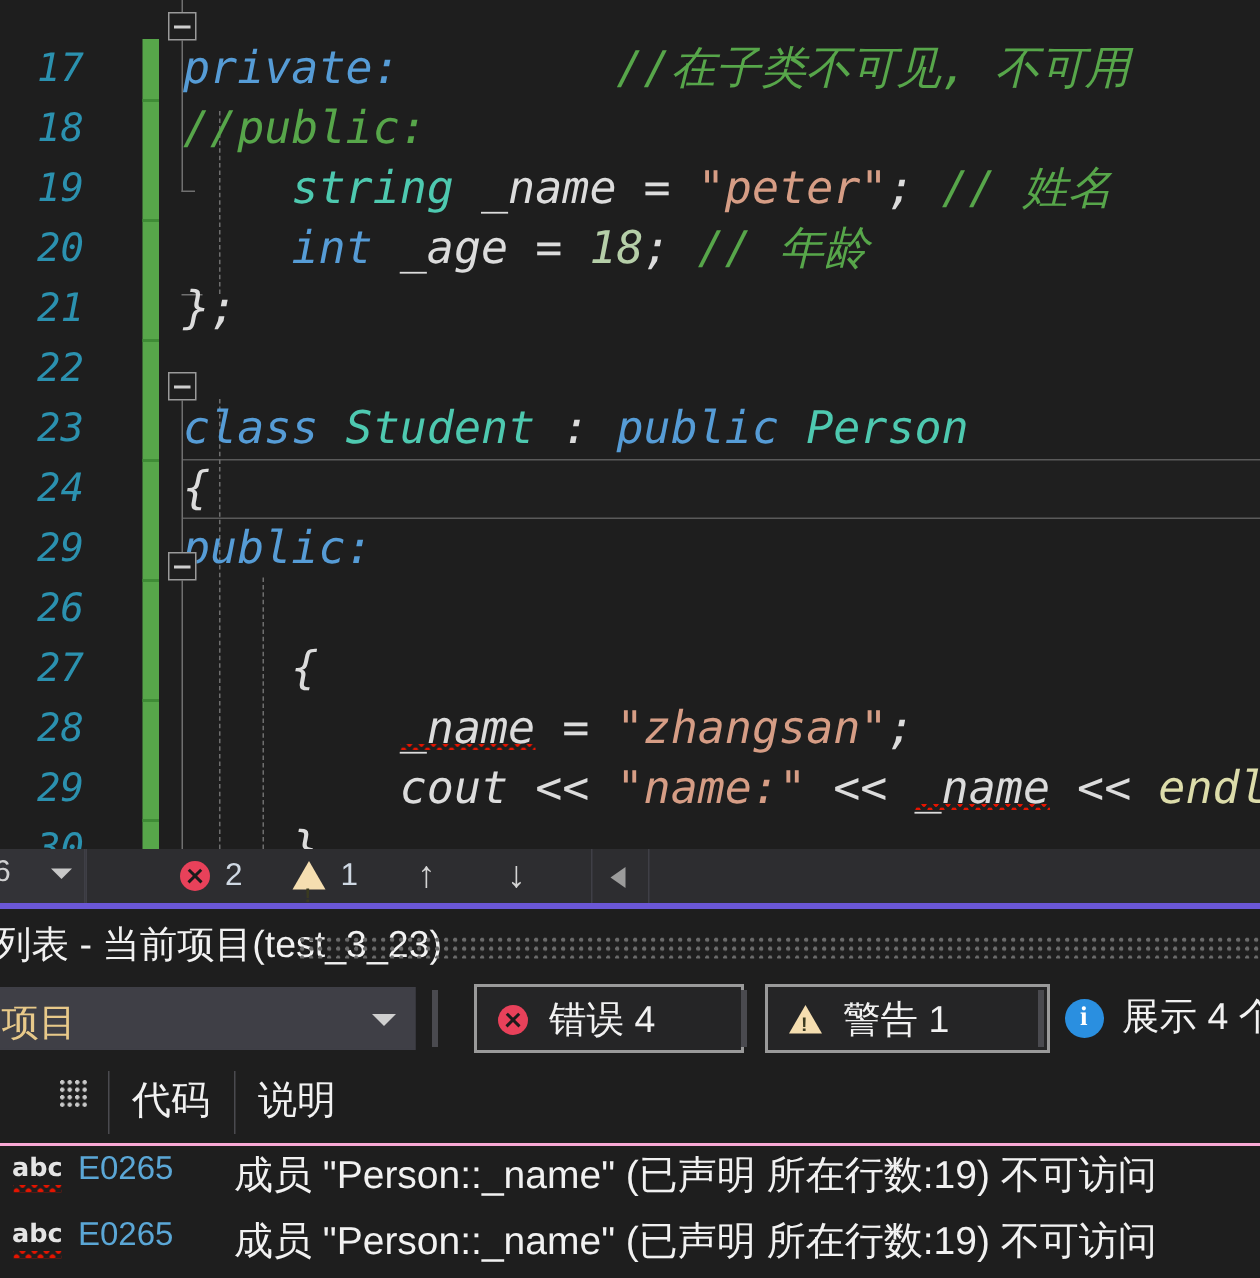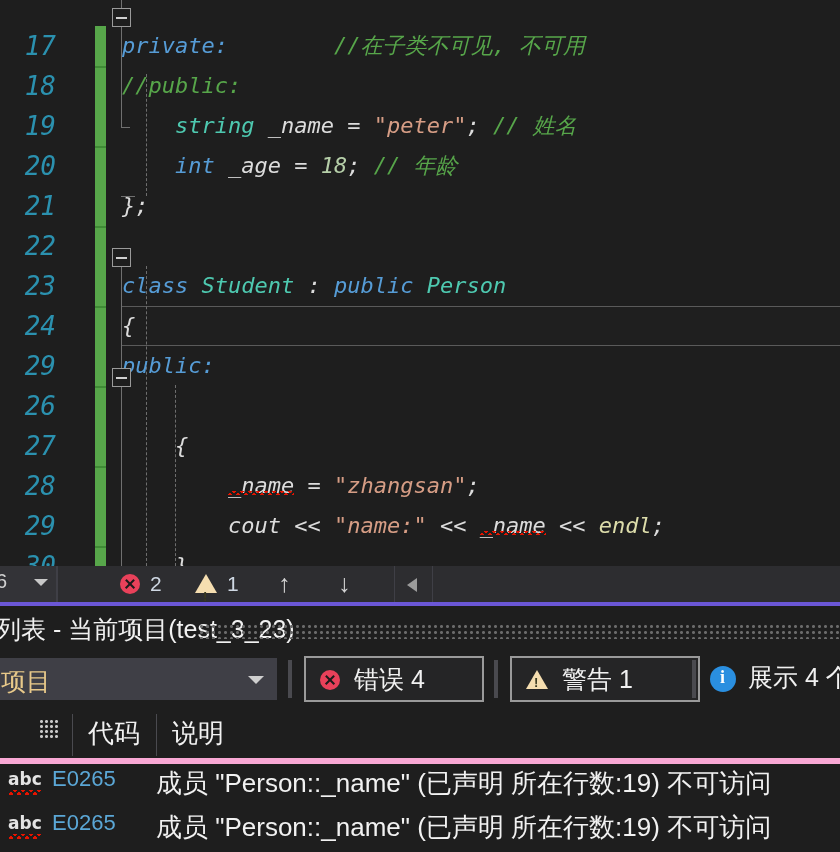--- a/index.html
+++ b/index.html
@@ -32,21 +32,21 @@
   .fold { position:absolute; width:19px; height:19px; top:11px;
           border:1px solid #9a9a9a; background:#1e1e1e; z-index:4; }
   .fold::before { content:""; position:absolute; left:3px; top:8px;
           width:11px; height:2px; background:#cfcfcf; }
 
   .vline { position:absolute; width:1px; background:#707070; z-index:2; }
   .dline { position:absolute; width:0; border-left:1px dashed #6e6e6e; z-index:2; }
   .hline { position:absolute; height:1px; background:#707070; z-index:2; }
 
   .code { position:absolute; left:122px; top:0;
-          font-family:"DejaVu Sans Mono", monospace; font-size:22px;
+          font-family:"DejaVu Sans Mono", monospace; font-size:30px;
           line-height:40px; color:#dcdcdc; white-space:pre; z-index:3; }
 
   .k   { color:#569cd6; }   
   .t   { color:#4ec9b0; }   
   .cls { color:#4ec9b0; }
   .s   { color:#d69d85; }   
   .n   { color:#b5cea8; }   
   .c   { color:#57a64a; }   
   .f   { color:#dcdcaa; }   
   .w   { color:#dcdcdc; }
@@ -124,21 +124,21 @@
          background:#252526; }
   .tgl-lbl { position:absolute; color:#f1f1f1; font-size:25px; white-space:nowrap; }
   .ico-info { position:absolute; width:26px; height:26px; border-radius:50%;
               background:#2a8fe0; }
   .ico-info::after { content:"i"; position:absolute; left:10px; top:1px;
               color:#fff; font-size:18px; font-weight:bold;
               font-family:"Liberation Serif", serif; }
 
   
   .thead { position:absolute; left:0; top:104px; width:840px; height:58px;
-           background:#1e1e1e; border-bottom:6px solid #f9a8d4; }
+           background:#1e1e1e; border-bottom:2px solid #f9a8d4; }
   .th { position:absolute; top:10px; color:#f1f1f1; font-size:26px; }
   .th-div { position:absolute; top:8px; width:1px; height:42px; background:#4a4a4f; }
   .icoheader { position:absolute; left:40px; top:14px; width:18px; height:18px;
                background-image:radial-gradient(circle at 1.5px 1.5px, #c8c8c8 1.3px, transparent 1.6px);
                background-size:5px 5px; }
   .trow { position:absolute; left:0; width:756px; height:44px; }
   .cell-code { position:absolute; left:52px; top:2px; color:#5ba7d6; font-size:22px; }
   .cell-desc { position:absolute; left:156px; top:2px; color:#f1f1f1; font-size:26px;
                white-space:nowrap; }
   .abc { position:absolute; left:8px; top:9px; width:34px; height:26px; }
@@ -224,21 +224,21 @@
     </div>
 
     <div class="toolbar">
       <div class="combo">
         <span class="combo-txt">项目</span>
         <span class="combo-caret"></span>
       </div>
 
       <span class="tb-sep" style="left:288px;"></span>
 
-      <div class="tgl" style="left:304px; width:180px;">
+      <div class="tgl" style="left:316px; width:180px;">
         <span class="ico-err" style="left:14px; top:12px;"></span>
         <span class="tgl-lbl" style="left:48px; top:5px;">错误 4</span>
       </div>
 
       <span class="tb-sep" style="left:494px;"></span>
 
       <div class="tgl" style="left:510px; width:190px;">
         <span class="ico-warn" style="left:14px; top:12px;"></span>
         <span class="tgl-lbl" style="left:50px; top:5px;">警告 1</span>
       </div>

